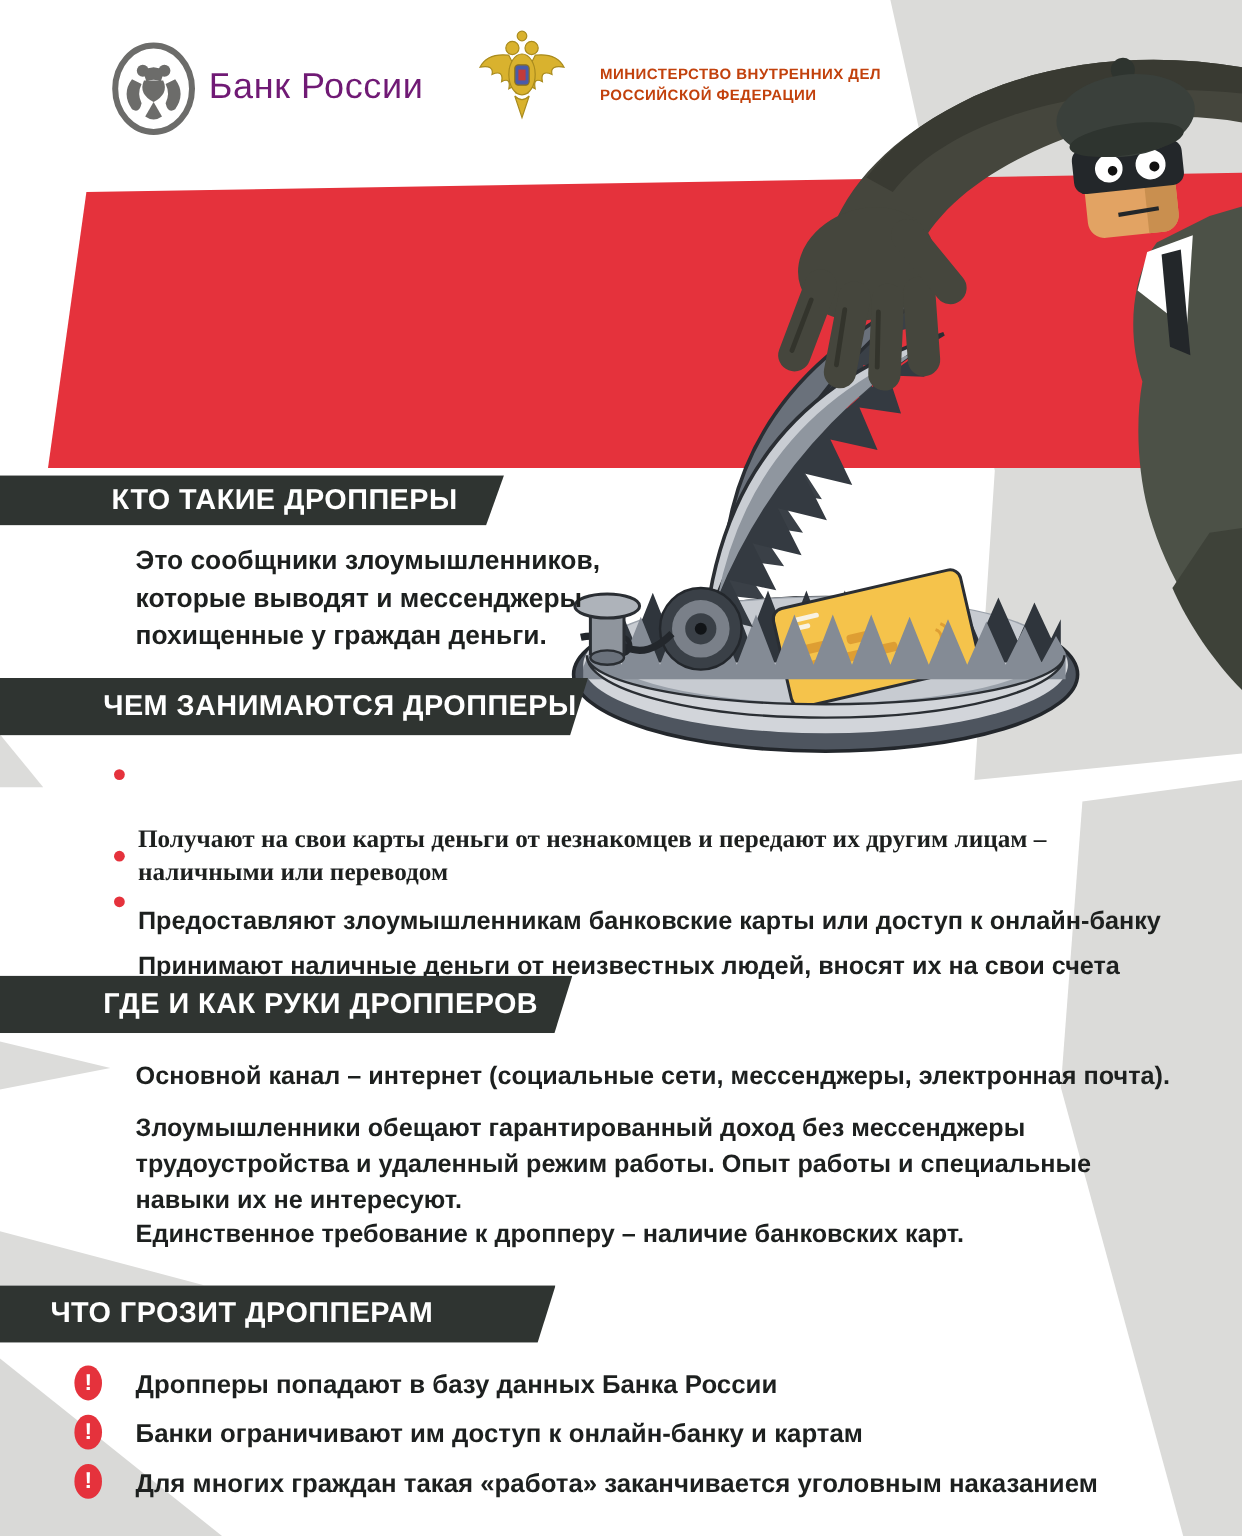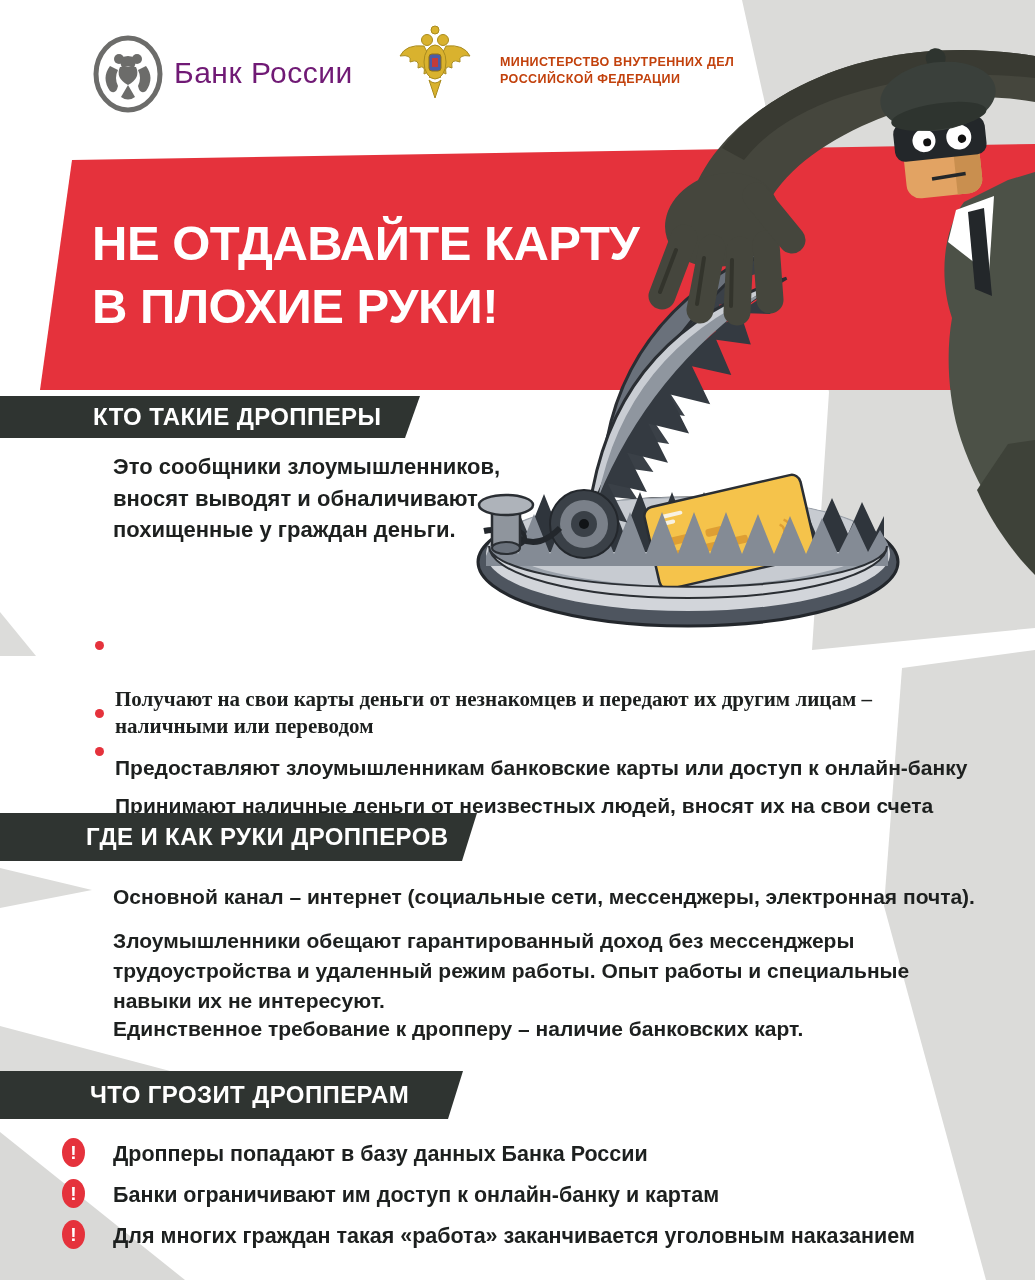--- a/index.html
+++ b/index.html
@@ -18,21 +18,21 @@
   
   #headline{left:92px;top:212px;font-size:49px;line-height:63px;font-weight:bold;
             color:#fff;letter-spacing:-0.5px;white-space:pre-line;}
   
   .bar{position:absolute;left:0;background:#2F3431;color:#fff;font-weight:bold;
        font-size:24px;letter-spacing:.4px;display:flex;align-items:center;
        box-sizing:border-box;clip-path:polygon(0 0,100% 0,calc(100% - 15px) 100%,0 100%);text-align:right;}
   #bar-who  {top:396px;width:420px;height:42px;padding-left:93px;}
   #bar-what {top:565px;width:490px;height:48px;padding-left:86px;}
   #bar-where{top:813px;width:477px;height:48px;padding-left:86px;}
-  #bar-risks{top:1071px;width:463px;height:48px;padding-left:90px;}
+  #bar-risks{top:1071px;width:463px;height:48px;padding-left:42px;}
   
   .txt{position:absolute;font-weight:bold;color:#1D201F;white-space:pre-line;}
   #who-body{left:113px;top:451px;font-size:22px;line-height:31.5px;}
   .bullet{position:absolute;left:95px;padding-left:20px;font-size:21px;line-height:27px;}
   #bullet-1{top:632px;font-family:Liberation Serif, serif;} #bullet-2{top:700px;} #bullet-3{top:738px;}
   .dot{position:absolute;left:0;top:9px;width:9px;height:9px;border-radius:50%;background:#E5323C;}
   .para{left:113px;font-size:21px;line-height:30px;}
   #para-1{top:882px;} #para-2{top:926px;} #para-3{top:1014px;}
   .warn{position:absolute;left:62px;height:30px;}
   #warn-1{top:1138px;} #warn-2{top:1179px;} #warn-3{top:1220px;}
@@ -181,30 +181,31 @@
       <path d="M50,24 Q68,22 74,34 Q62,32 64,40 Q54,36 56,46 Q48,42 50,52 Q44,48 44,56 L42,40 Z"></path>
       <ellipse cx="39" cy="40" rx="11" ry="17"></ellipse>
       <path d="M33,58 L39,76 L45,58 Q39,64 33,58 Z"></path>
     </g>
     <rect x="33" y="32" width="12" height="17" rx="3" fill="#4A5BA8" stroke="#8F7116"></rect>
     <rect x="36" y="36" width="6" height="9" fill="#C23B3B"></rect>
   </svg>
   <div class="abs" id="mvd-label">МИНИСТЕРСТВО ВНУТРЕННИХ ДЕЛ
 РОССИЙСКОЙ ФЕДЕРАЦИИ</div>
 
-  <div class="abs" id="headline">НЕ ОТДАВАЙТЕ КАРТУ
-В ПЛОХИЕ РУКИ!</div>
 
   <div class="bar" id="bar-who">
     <span>КТО ТАКИЕ ДРОППЕРЫ</span>
   </div>
   <div class="txt" id="who-body">Это сообщники злоумышленников,
-вносят выводят и обналичивают
+которые выводят и мессенджеры
 похищенные у граждан деньги.</div>
 
+  <div class="bar" id="bar-what">
+    <span>ЧЕМ ЗАНИМАЮТСЯ ДРОППЕРЫ</span>
+  </div>
   <div class="txt bullet" id="bullet-1">
     <span class="dot"></span>
     <span>Получают на свои карты деньги от незнакомцев и передают их другим лицам –
 наличными или переводом</span>
   </div>
   <div class="txt bullet" id="bullet-2">
     <span class="dot"></span>
     <span>Предоставляют злоумышленникам банковские карты или доступ к онлайн-банку</span>
   </div>
   <div class="txt bullet" id="bullet-3">

